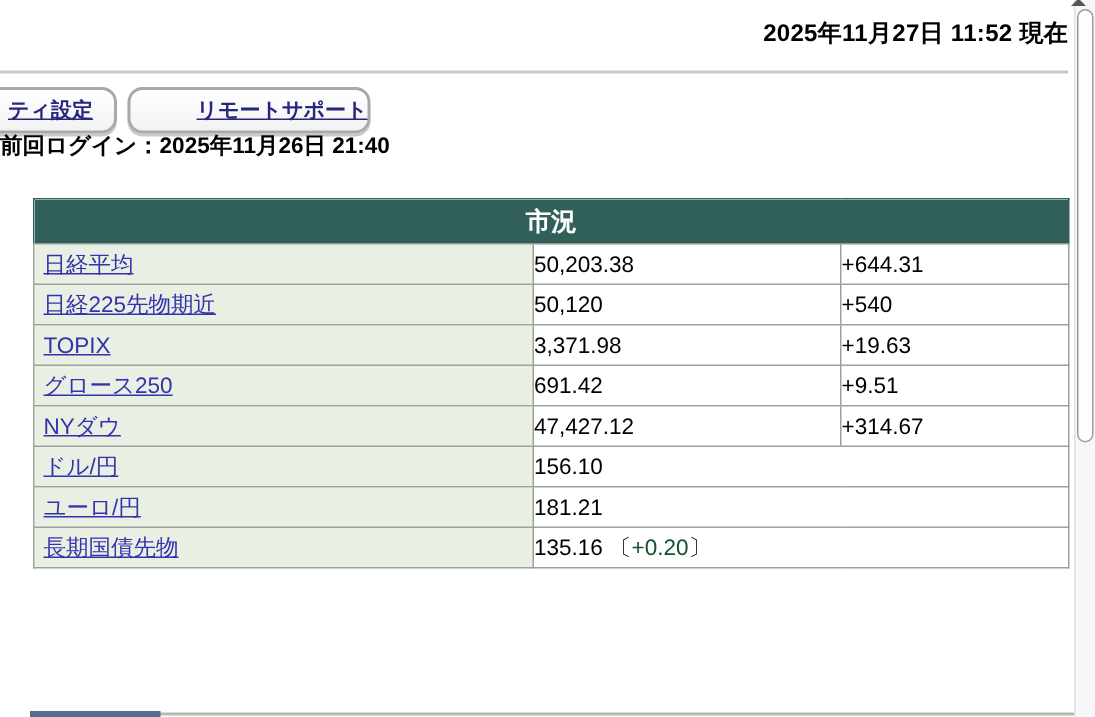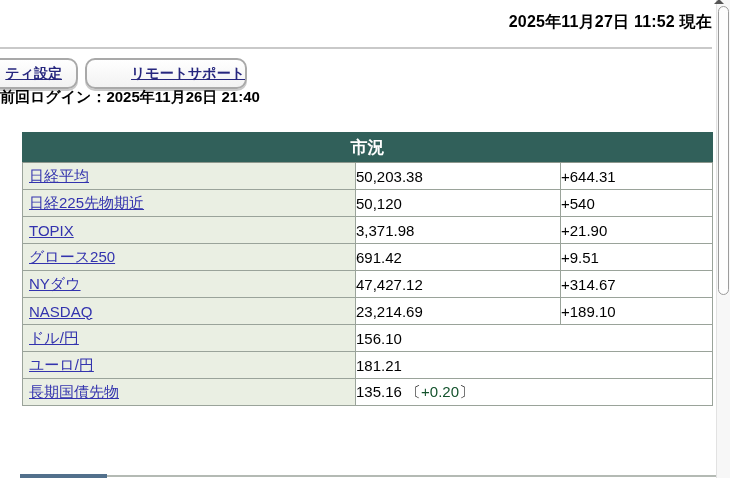--- a/index.html
+++ b/index.html
@@ -149,36 +149,31 @@
           <td class="num chg">+644.31</td>
         </tr>
         <tr>
           <td class="label-cell"><a>日経225先物期近</a></td>
           <td class="num">50,120</td>
           <td class="num chg">+540</td>
         </tr>
         <tr>
           <td class="label-cell"><a>TOPIX</a></td>
           <td class="num">3,371.98</td>
-          <td class="num chg">+21.90</td>
+          <td class="num chg">+19.63</td>
         </tr>
         <tr>
           <td class="label-cell"><a>グロース250</a></td>
           <td class="num">691.42</td>
           <td class="num chg">+9.51</td>
         </tr>
         <tr>
           <td class="label-cell"><a>NYダウ</a></td>
           <td class="num">47,427.12</td>
           <td class="num chg">+314.67</td>
-        </tr>
-        <tr>
-          <td class="label-cell"><a>NASDAQ</a></td>
-          <td class="num">23,214.69</td>
-          <td class="num chg">+189.10</td>
         </tr>
         <tr>
           <td class="label-cell"><a>ドル/円</a></td>
           <td class="num" colspan="2">156.10</td>
         </tr>
         <tr>
           <td class="label-cell"><a>ユーロ/円</a></td>
           <td class="num" colspan="2">181.21</td>
         </tr>
         <tr>

